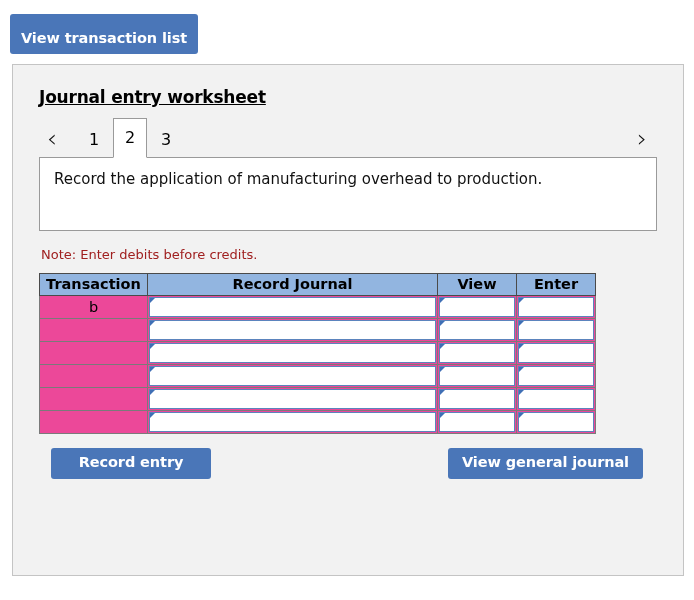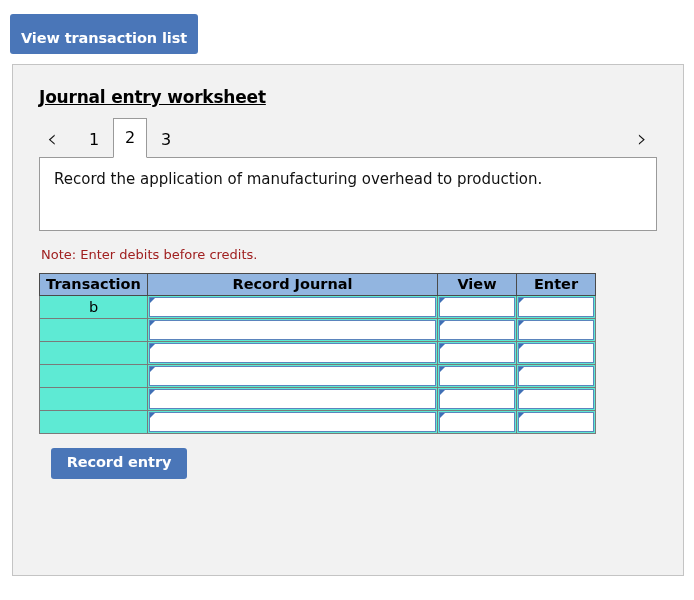--- a/index.html
+++ b/index.html
@@ -122,21 +122,21 @@
   .note {
     color: #a02020;
     font-size: 13px;
     margin: 16px 0 11px 2px;
   }
 
   
   .jtable {
     border-collapse: collapse;
     border: 1px solid #6f6f6f;
-    background: #5eead4;
+    background: #ec4899;
     table-layout: fixed;
     width: 556px;
   }
   .jtable th {
     background: #92b5e0;
     border: 1px solid #4a4a4a;
     font-size: 14.5px;
     font-weight: bold;
     color: #000000;
     height: 21px;
@@ -187,21 +187,21 @@
   }
   .btn-row2 {
     position: relative;
     margin-top: 10px;
     height: 34px;
   }
   .btn-record {
     position: absolute;
     left: 12px;
     top: 0;
-    width: 136px;
+    width: 160px;
     text-align: center;
     padding: 7px 0 8px 0;
   }
   .btn-viewgj {
     position: absolute;
     right: 14px;
     top: 0;
     padding: 7px 14px 8px 14px;
   }
   .btn-clear {
@@ -323,16 +323,17 @@
           </td>
           <td>
             <div class="inp"></div>
           </td>
         </tr>
       </tbody>
     </table>
 
     <div class="btn-row">
       <button class="btn btn-record">Record entry</button>
+      <button class="btn btn-viewgj">View general journal</button>
     </div>
 
   </div>
 </div>
 
 </body></html>

